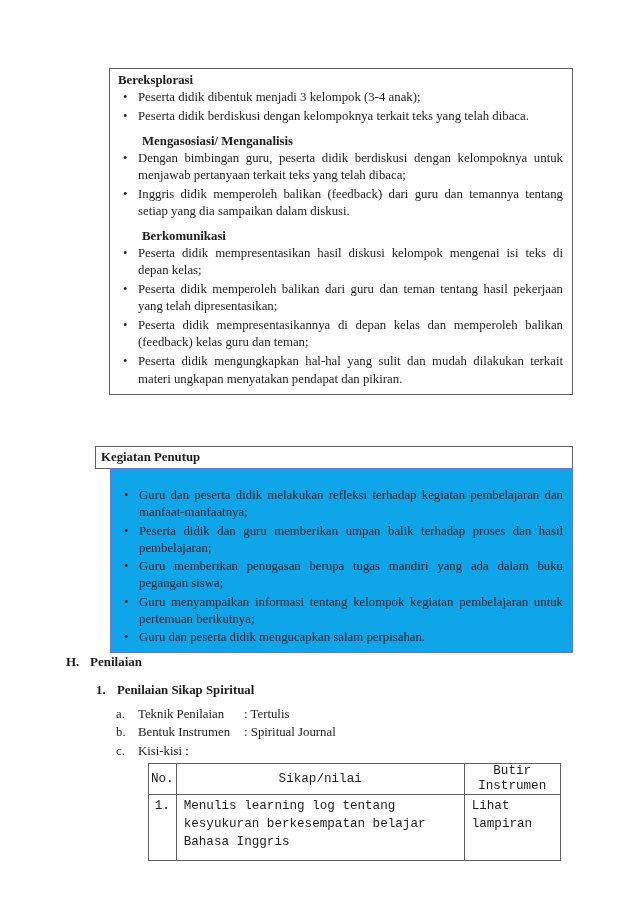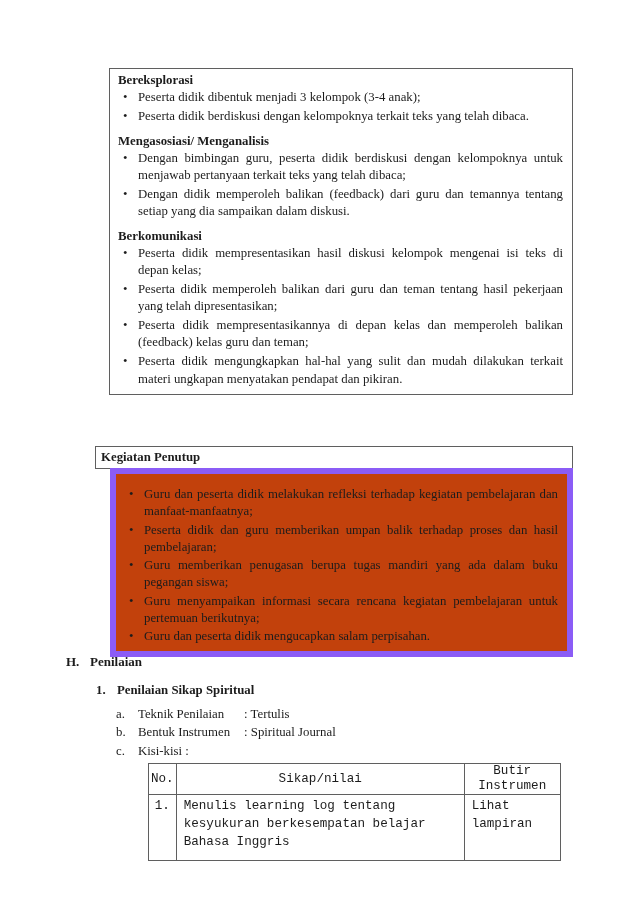--- a/index.html
+++ b/index.html
@@ -6,37 +6,37 @@
   .page{
     position:relative;width:638px;height:903px;background:#ffffff;overflow:hidden;
     font-family:"Liberation Serif","DejaVu Serif",serif;color:#1c1c1c;
   }
   
   .activities-box{
     position:absolute;left:109px;top:68px;width:464px;box-sizing:border-box;
     border:1px solid #5f5f5f;padding:3px 9px 5px 8px;background:#fff;
   }
   .sec-h{font-weight:bold;font-size:12.8px;line-height:17.4px;}
-  .sec-h.gap{margin-top:7px;}
+  .sec-h.gap{margin-top:7px;margin-left:24px;}
   ul.blist{margin:0;padding:0 0 0 20px;list-style:none;}
   ul.blist li{
     position:relative;font-size:12.8px;line-height:17.3px;
     text-align:justify;text-align-last:left;margin-bottom:1.5px;
   }
   ul.blist li::before{content:"\2022";position:absolute;left:-15px;top:0;}
   .it{}
   
   .closing-header{
     position:absolute;left:95px;top:446px;width:478px;box-sizing:border-box;
     border:1px solid #5f5f5f;font-weight:bold;font-size:12.8px;
     line-height:18px;padding:1px 4px 2px 5px;background:#fff;
   }
   .closing-body{
     position:absolute;left:110px;top:468px;width:463px;box-sizing:border-box;
-    border:6px solid #8b5cf6;padding:12px 9px 4px 8px;min-height:156px;background:#c2410c;
+    border:1px solid #8b5cf6;padding:18px 9px 4px 8px;min-height:156px;background:#0ea5e9;
   }
   .closing-body ul.blist li{line-height:17px;margin-bottom:1.5px;}
   
   .assessment{position:absolute;left:66px;top:653px;width:512px;font-size:12.8px;}
   .a-head{display:flex;font-weight:bold;font-size:13px;line-height:18px;}
   .a-head .ltr{width:24px;}
   .a-sub{display:flex;font-weight:bold;margin-top:10px;margin-left:30px;line-height:18px;}
   .a-sub .num{width:21px;}
   .a-items{margin-top:6px;margin-left:50px;}
   .a-item{display:flex;line-height:18.4px;}
@@ -56,39 +56,39 @@
 
   <div class="activities-box">
       <div class="sec-h">Bereksplorasi</div>
       <ul class="blist">
         <li><span>Peserta didik dibentuk menjadi 3 kelompok (3-4 anak);</span></li>
         <li><span>Peserta didik berdiskusi dengan kelompoknya terkait teks yang telah dibaca.</span></li>
       </ul>
       <div class="sec-h gap">Mengasosiasi/ Menganalisis</div>
       <ul class="blist">
         <li><span>Dengan bimbingan guru, peserta didik berdiskusi dengan kelompoknya untuk menjawab pertanyaan terkait teks yang telah dibaca;</span></li>
-        <li><span>Dengan didik memperoleh balikan </span><span class="it">(feedback)</span><span> dari guru dan temannya tentang setiap yang dia sampaikan dalam diskusi.</span></li>
+        <li><span>Inggris didik memperoleh balikan </span><span class="it">(feedback)</span><span> dari guru dan temannya tentang setiap yang dia sampaikan dalam diskusi.</span></li>
       </ul>
       <div class="sec-h gap">Berkomunikasi</div>
       <ul class="blist">
         <li><span>Peserta didik mempresentasikan hasil diskusi kelompok mengenai isi teks di depan kelas;</span></li>
         <li><span>Peserta didik memperoleh balikan dari guru dan teman tentang hasil pekerjaan yang telah dipresentasikan;</span></li>
         <li><span>Peserta didik mempresentasikannya di depan kelas dan memperoleh balikan </span><span class="it">(feedback)</span><span> kelas guru dan teman;</span></li>
         <li><span>Peserta didik mengungkapkan hal-hal yang sulit dan mudah dilakukan terkait materi ungkapan menyatakan pendapat dan pikiran.</span></li>
       </ul>
     </div>
 
   <div class="closing-header">Kegiatan Penutup</div>
 
   <div class="closing-body">
       <ul class="blist">
         <li><span>Guru dan peserta didik melakukan refleksi terhadap kegiatan pembelajaran dan manfaat-manfaatnya;</span></li>
         <li><span>Peserta didik dan guru memberikan umpan balik terhadap proses dan hasil pembelajaran;</span></li>
         <li><span>Guru memberikan penugasan berupa tugas mandiri yang ada dalam buku pegangan siswa;</span></li>
-        <li><span>Guru menyampaikan informasi secara rencana kegiatan pembelajaran untuk pertemuan berikutnya;</span></li>
+        <li><span>Guru menyampaikan informasi tentang kelompok kegiatan pembelajaran untuk pertemuan berikutnya;</span></li>
         <li><span>Guru dan peserta didik mengucapkan salam perpisahan.</span></li>
       </ul>
     </div>
 
   <div class="assessment">
     <div class="a-head">
       <span class="ltr">H.</span>
       <span>Penilaian</span>
     </div>
     <div class="a-sub">

